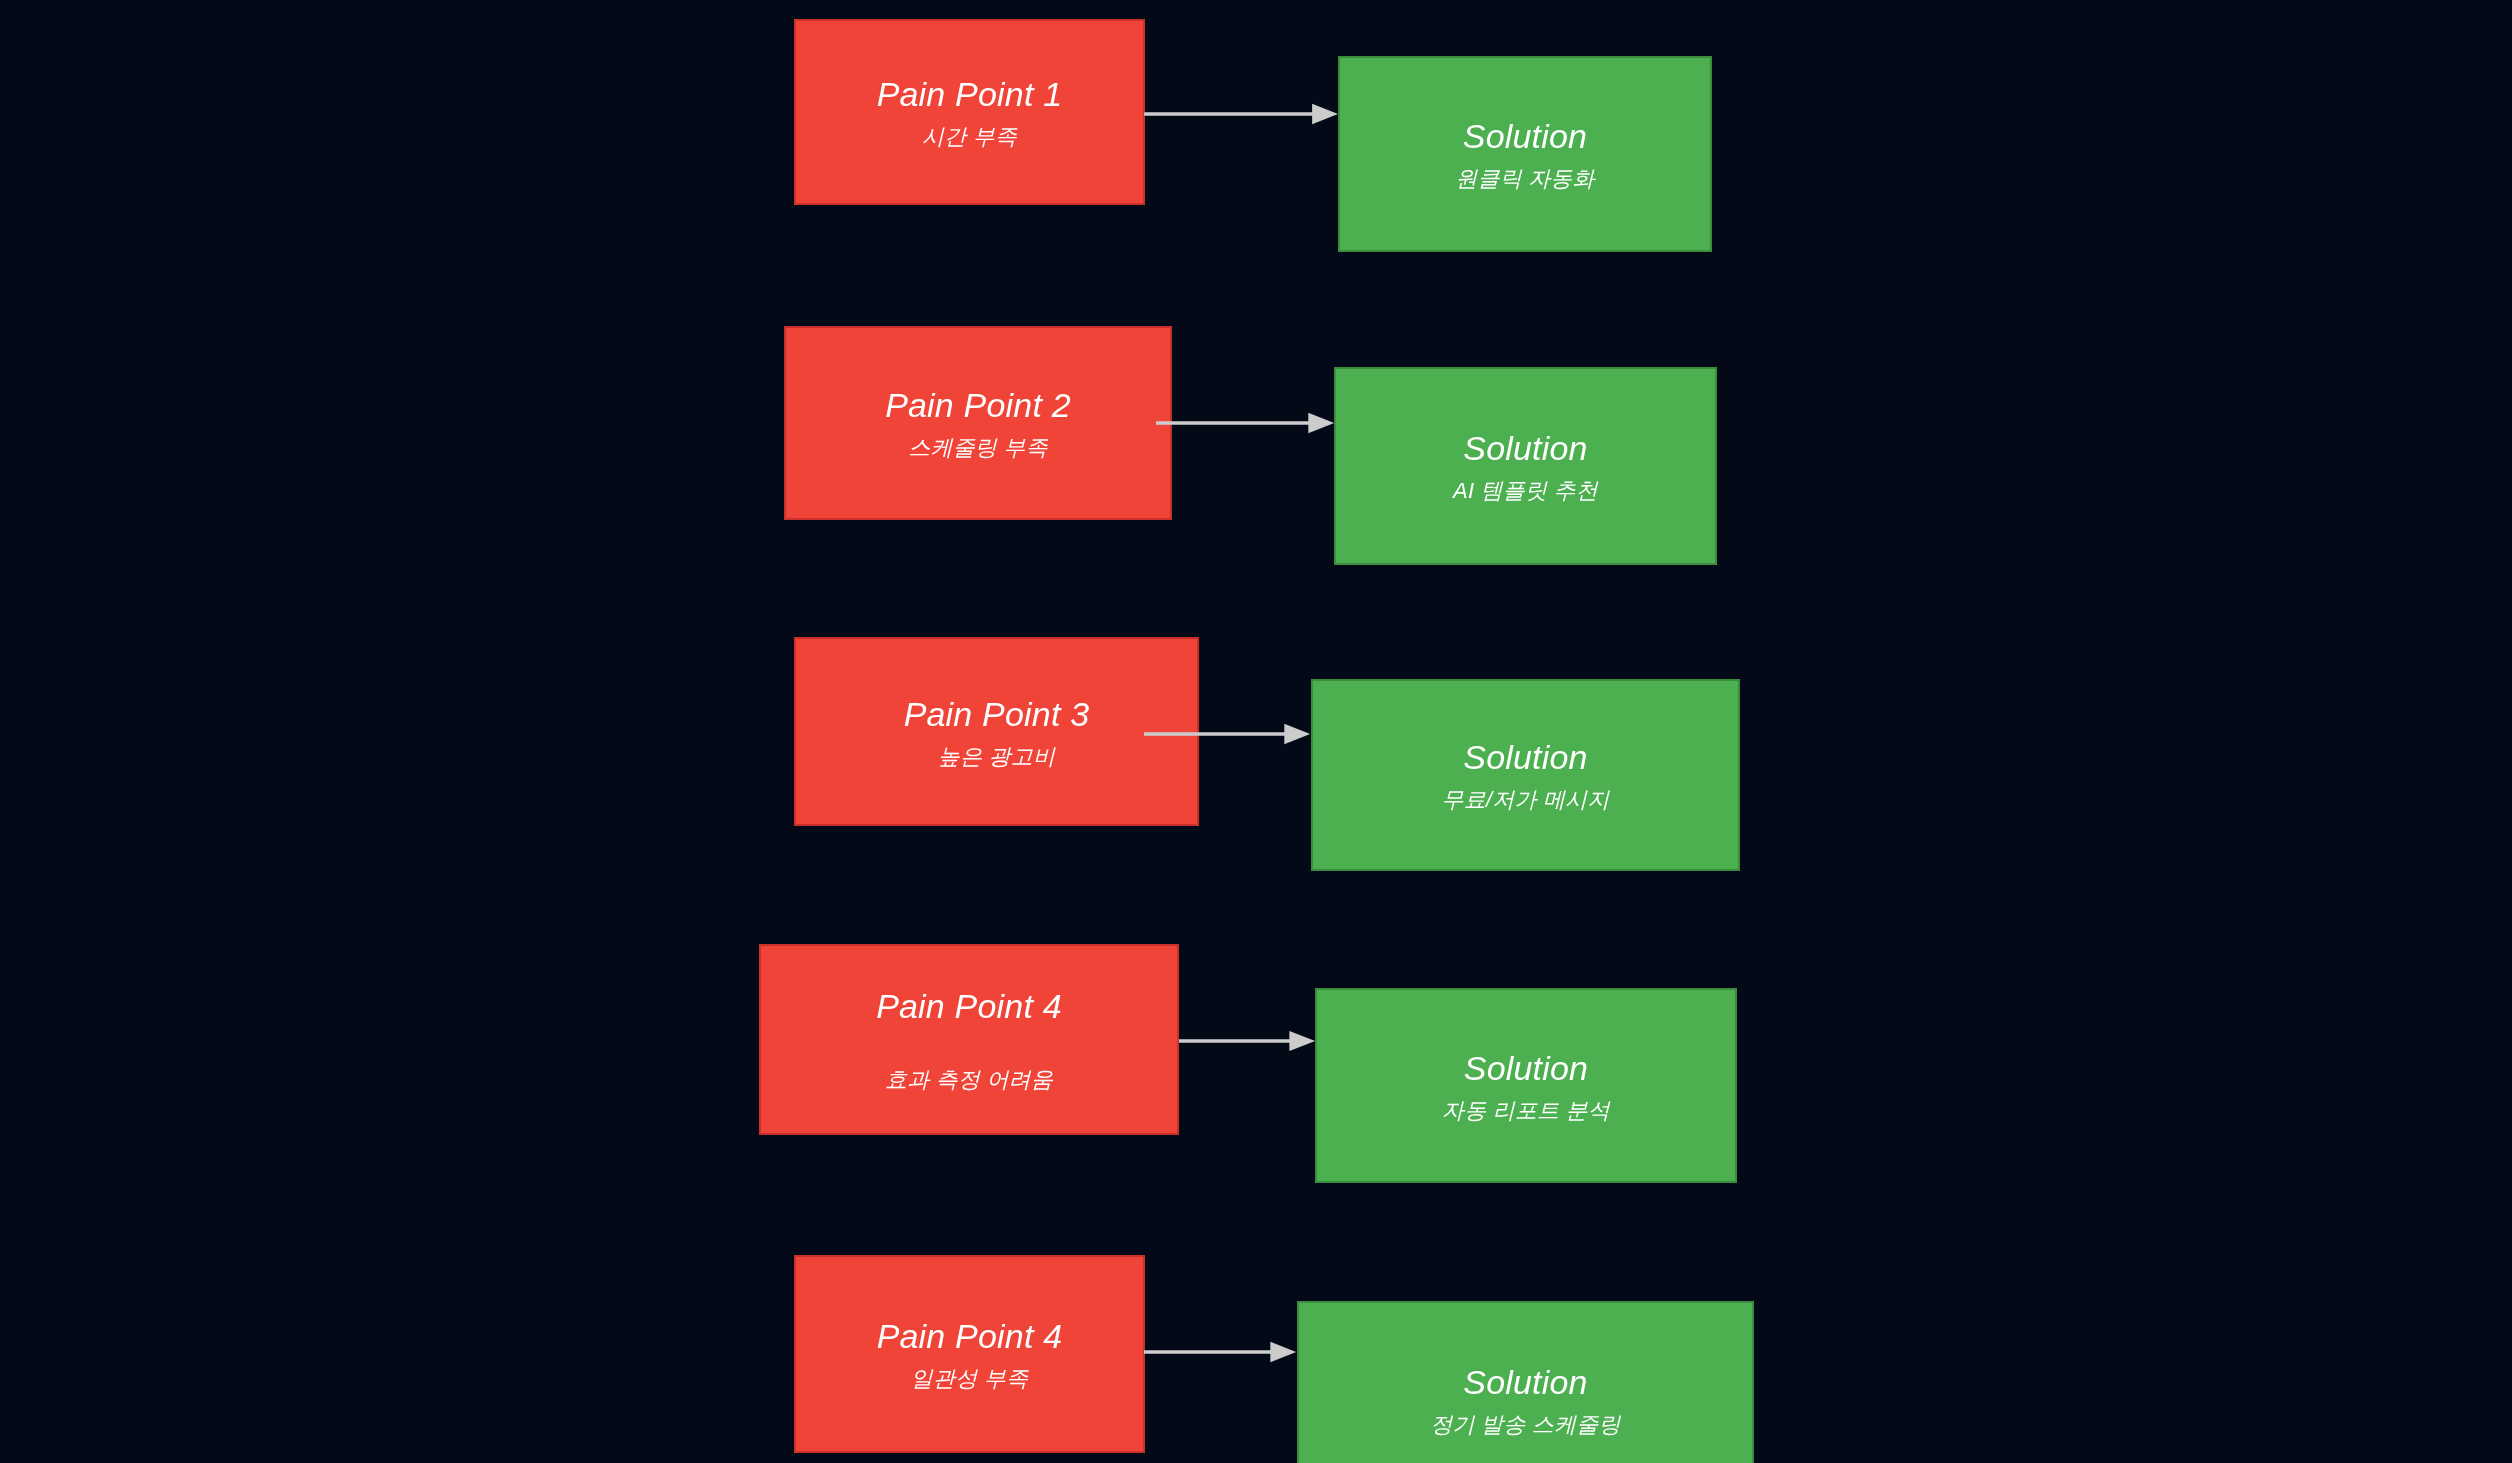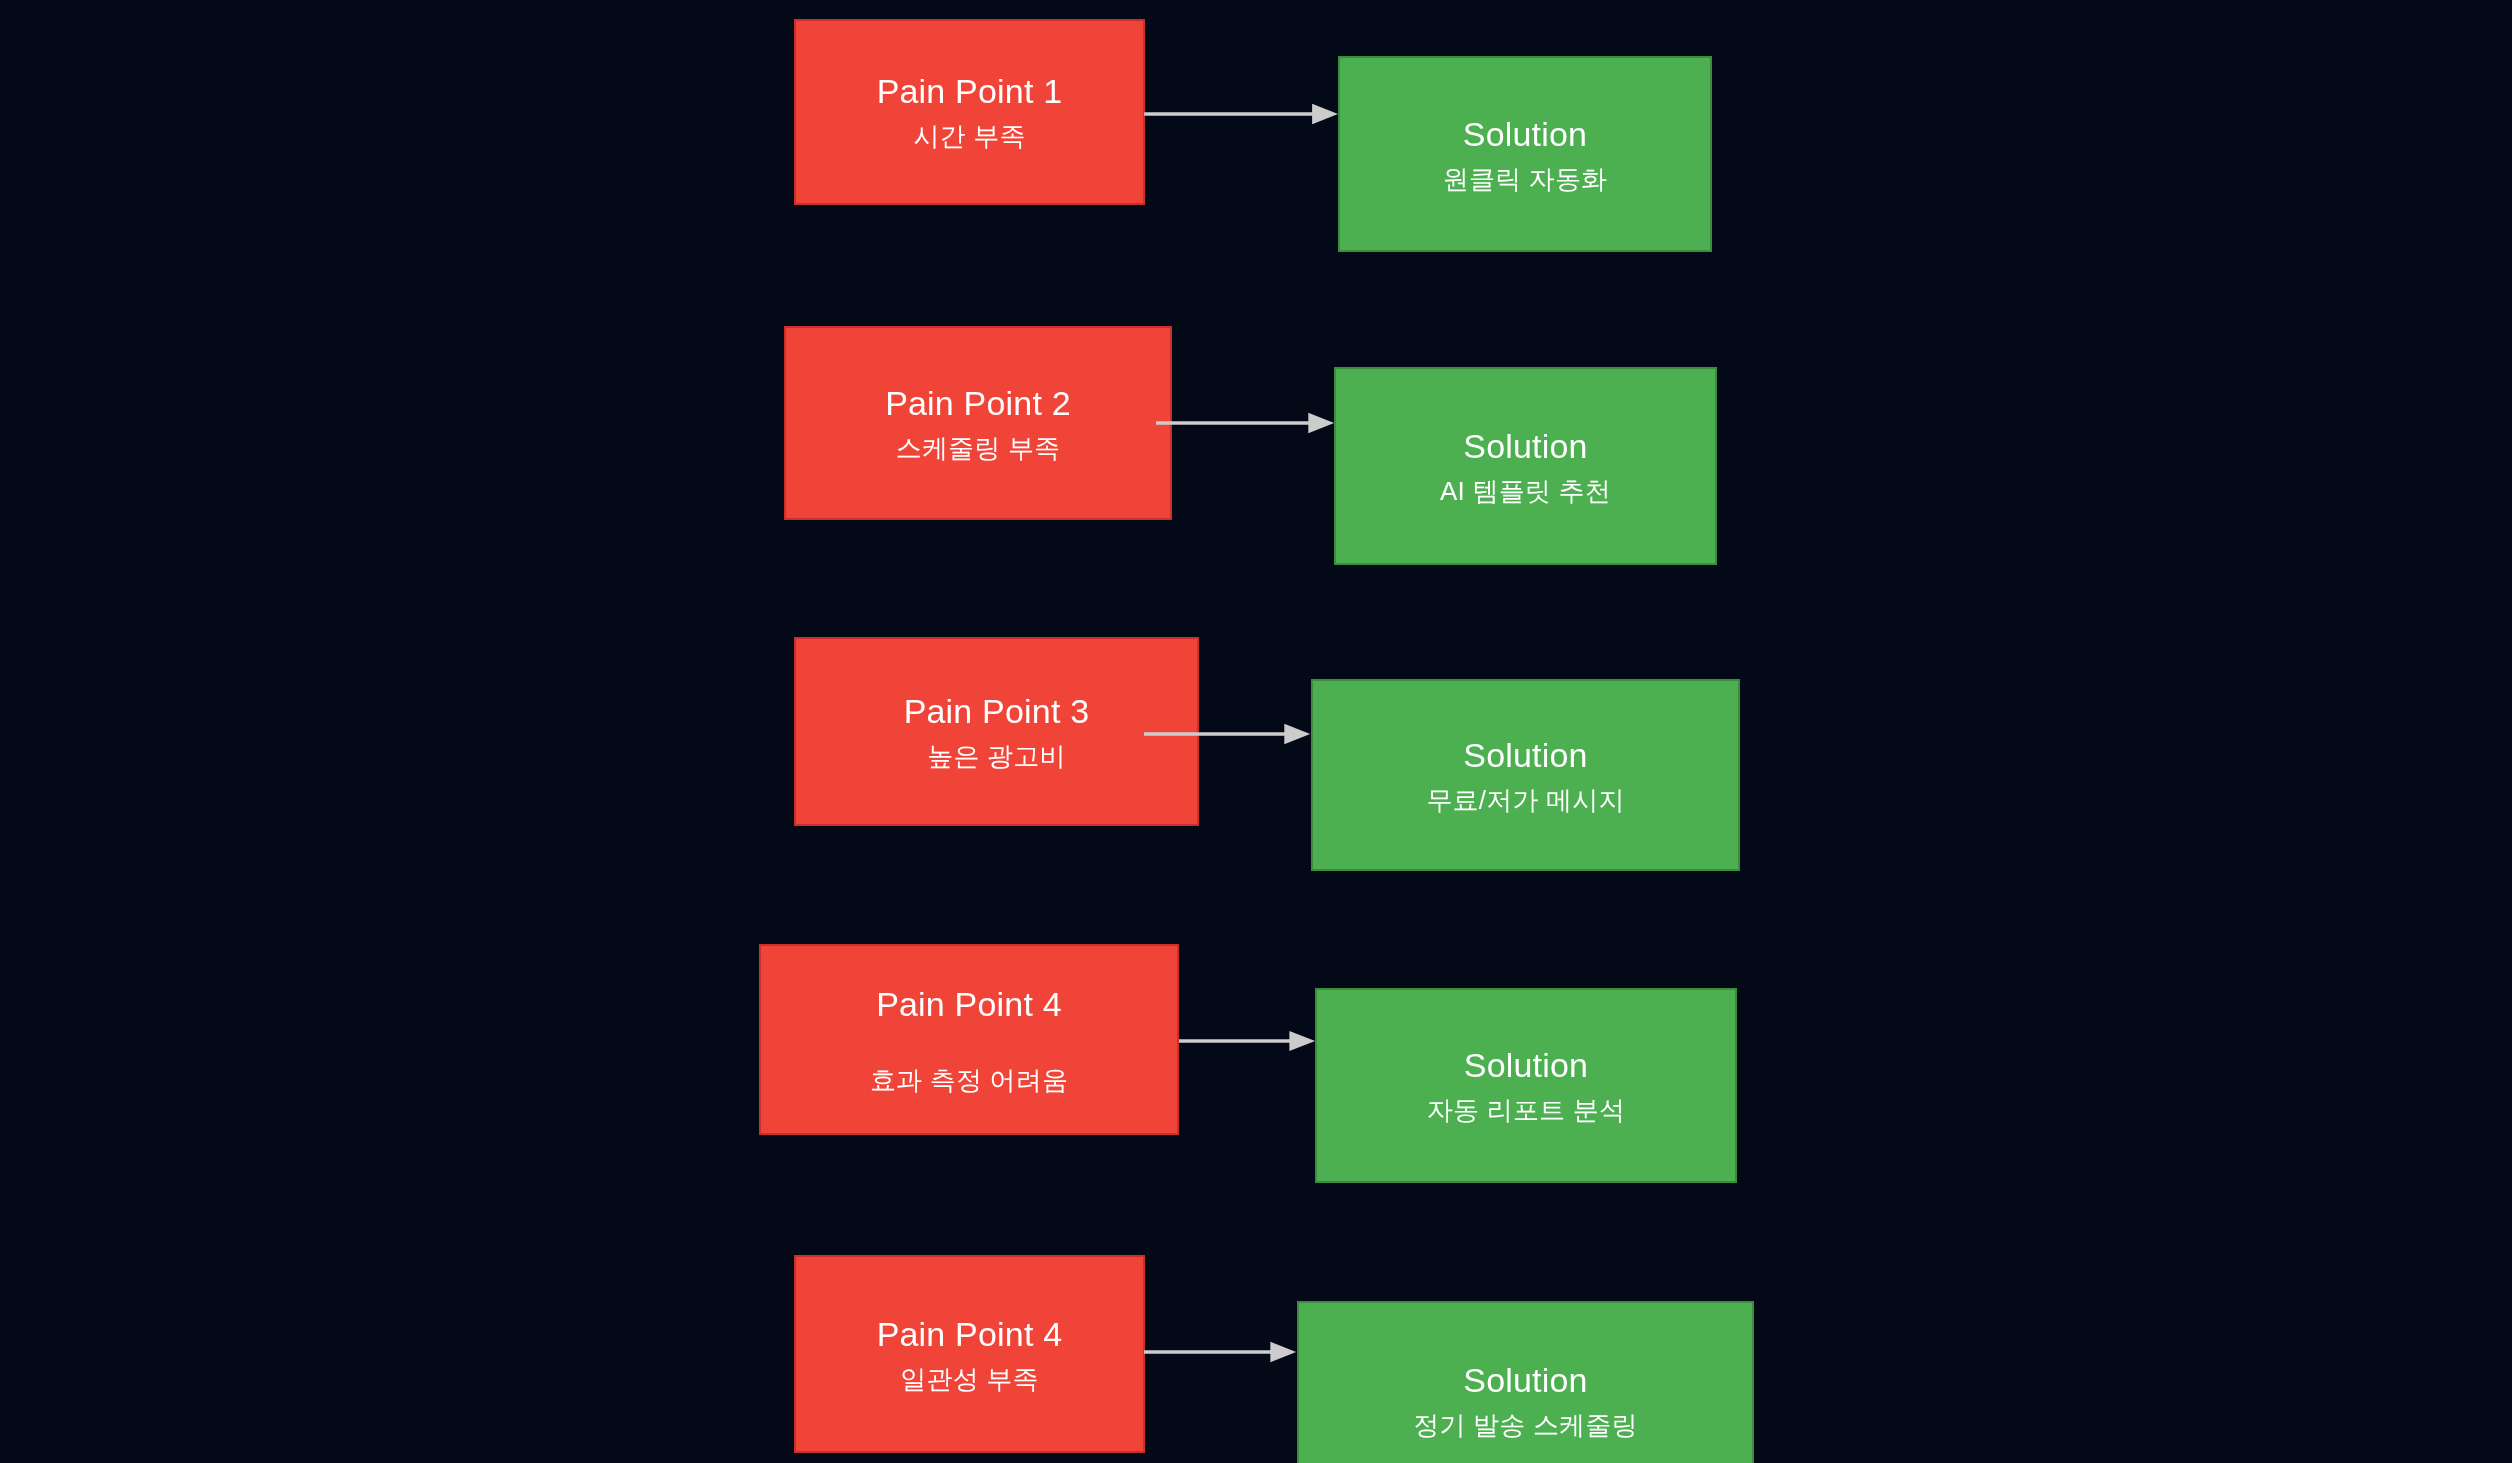--- a/index.html
+++ b/index.html
@@ -9,20 +9,21 @@
   }
   body {
     font-family: "Liberation Sans", "DejaVu Sans", sans-serif;
   }
   #canvas {
     position: relative;
     width: 2512px;
     height: 1464px;
     background: #030917;
     overflow: hidden;
+    font-style: italic;
   }
   .row {
     position: absolute;
     left: 0;
     top: 0;
     width: 2512px;
   }
   .node {
     position: absolute;
     box-sizing: border-box;
@@ -34,21 +35,21 @@
     color: #ffffff;
     line-height: 1.34;
     letter-spacing: 0.2px;
   }
   .node .line1 {
     font-size: 34px;
     font-weight: 400;
     white-space: nowrap;
   }
   .node .line2 {
-    font-size: 26px;
+    font-size: 22px;
     font-weight: 400;
     white-space: nowrap;
     margin-top: 4.6px;
   }
   .node.pain {
     background: #F04438;
     border: 2.8px solid #C9302C;
   }
   .node.solution {
     background: #4CAF50;

